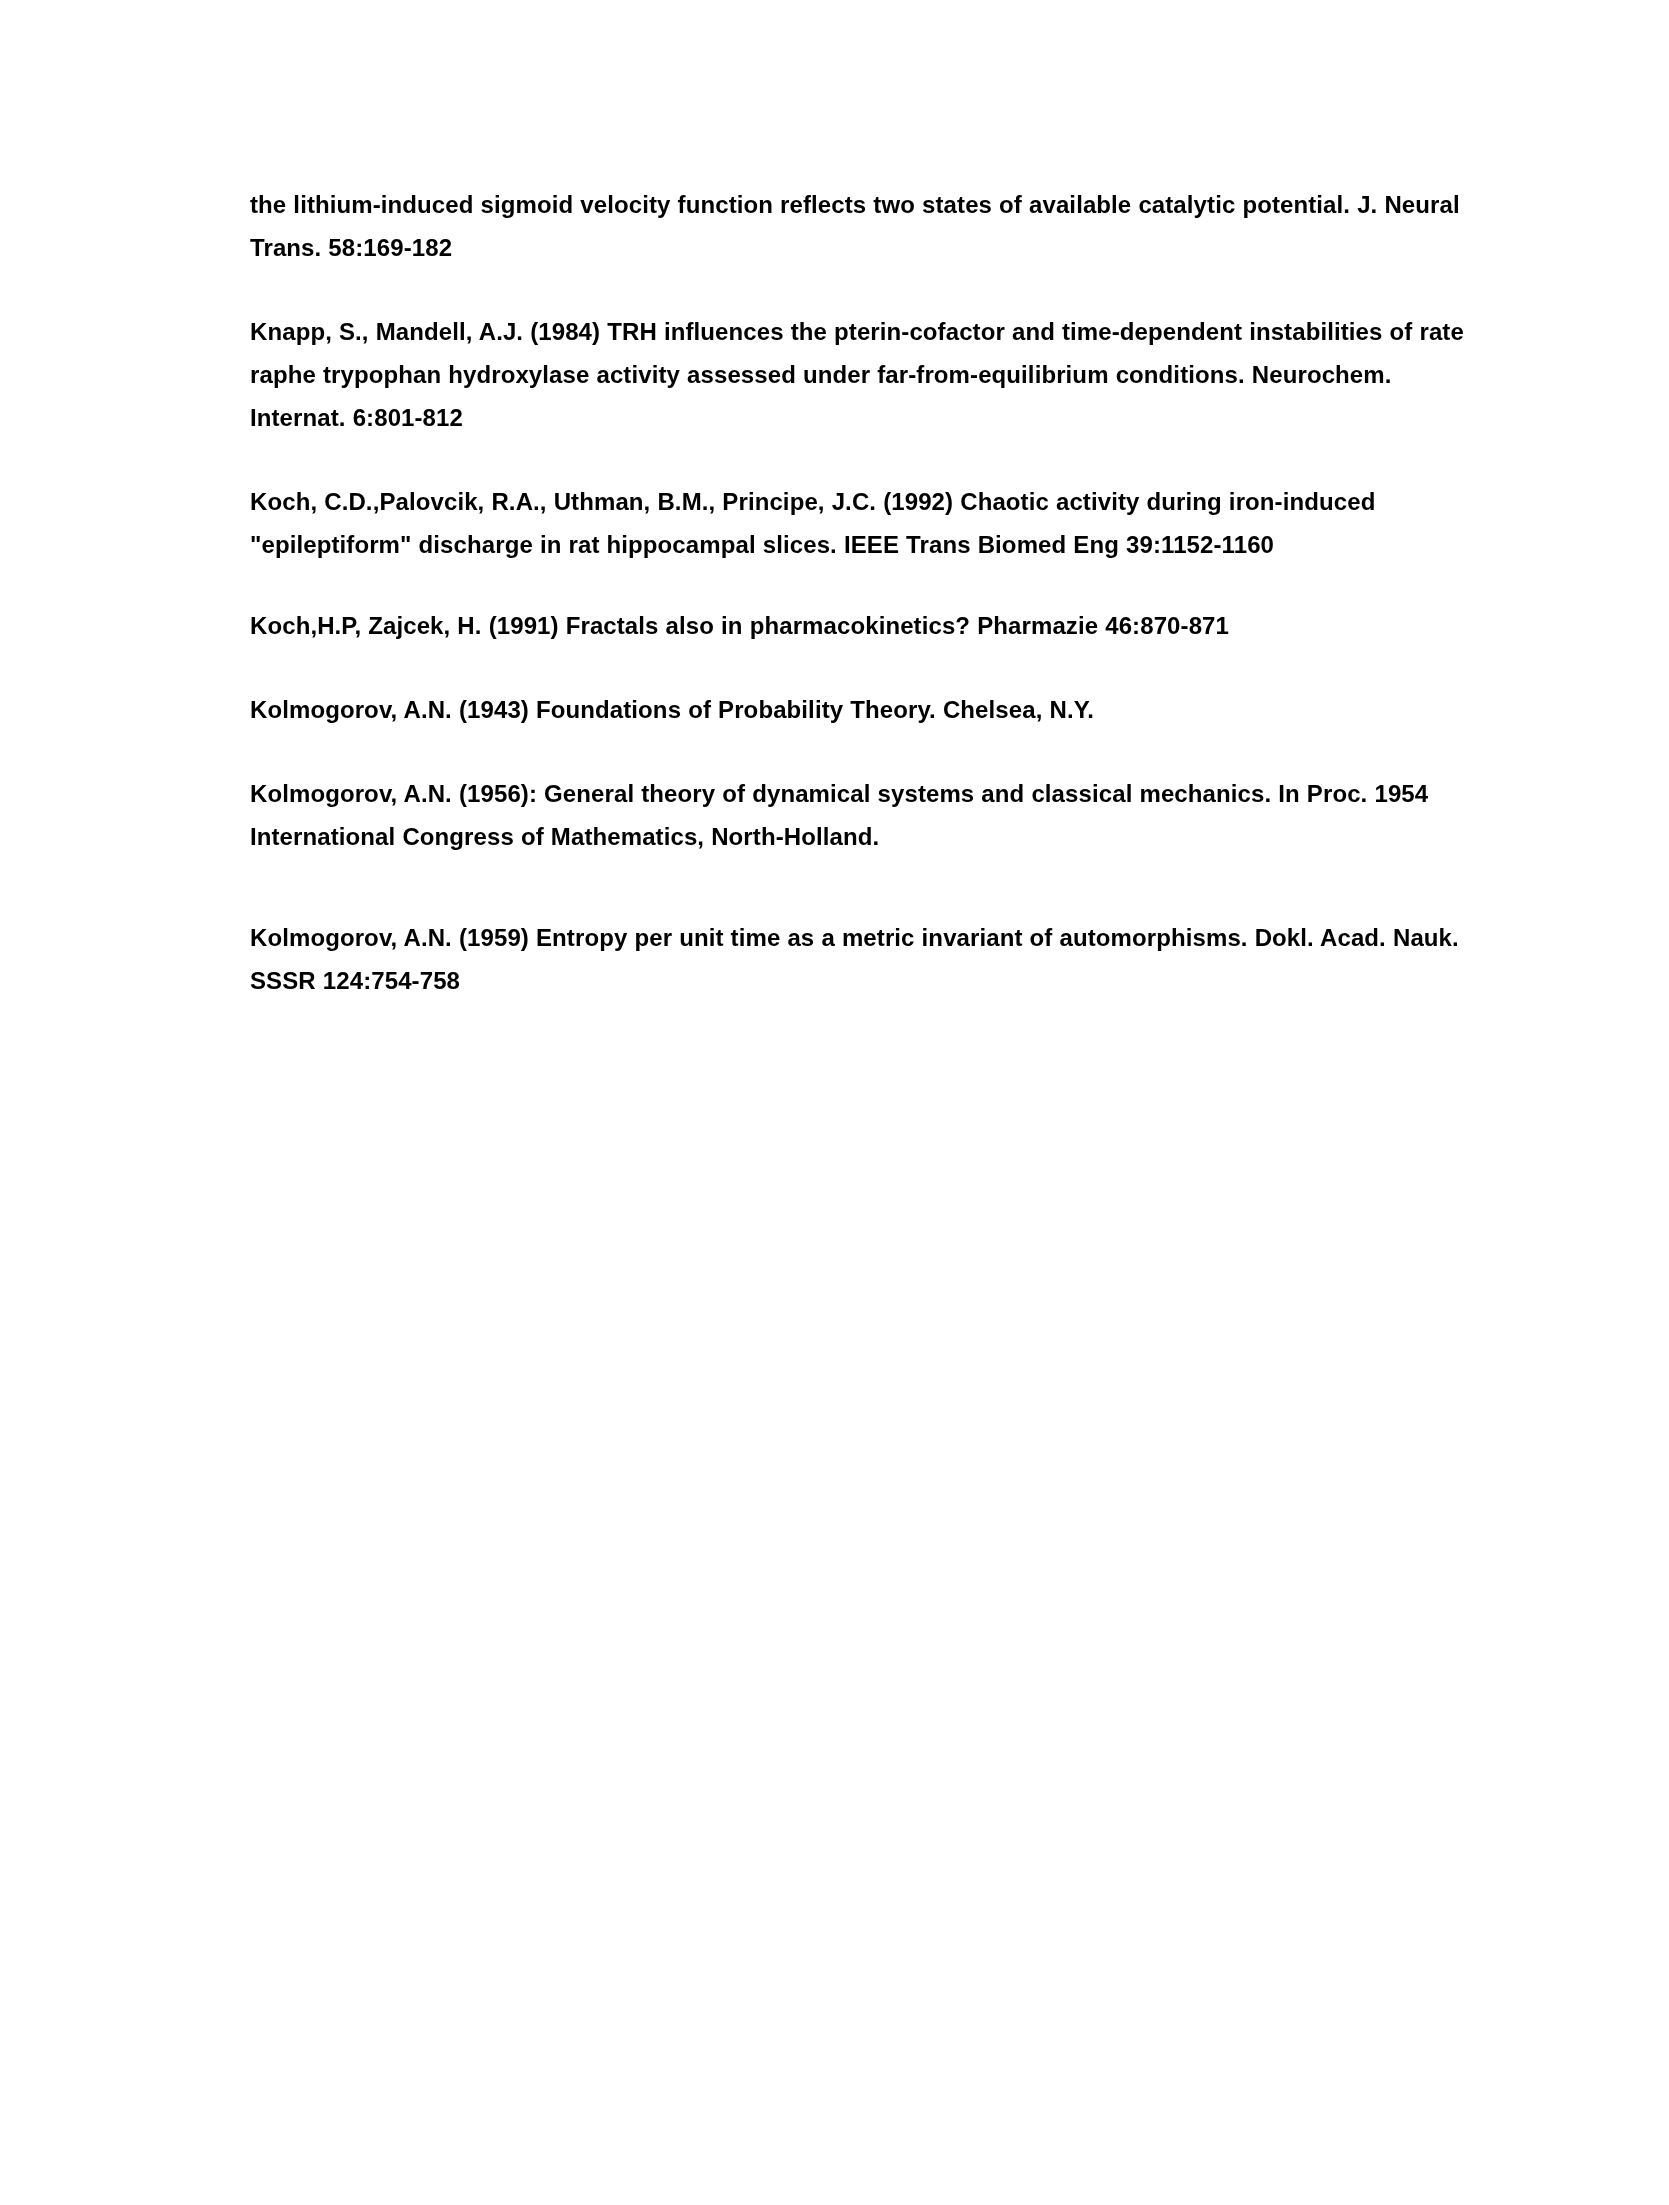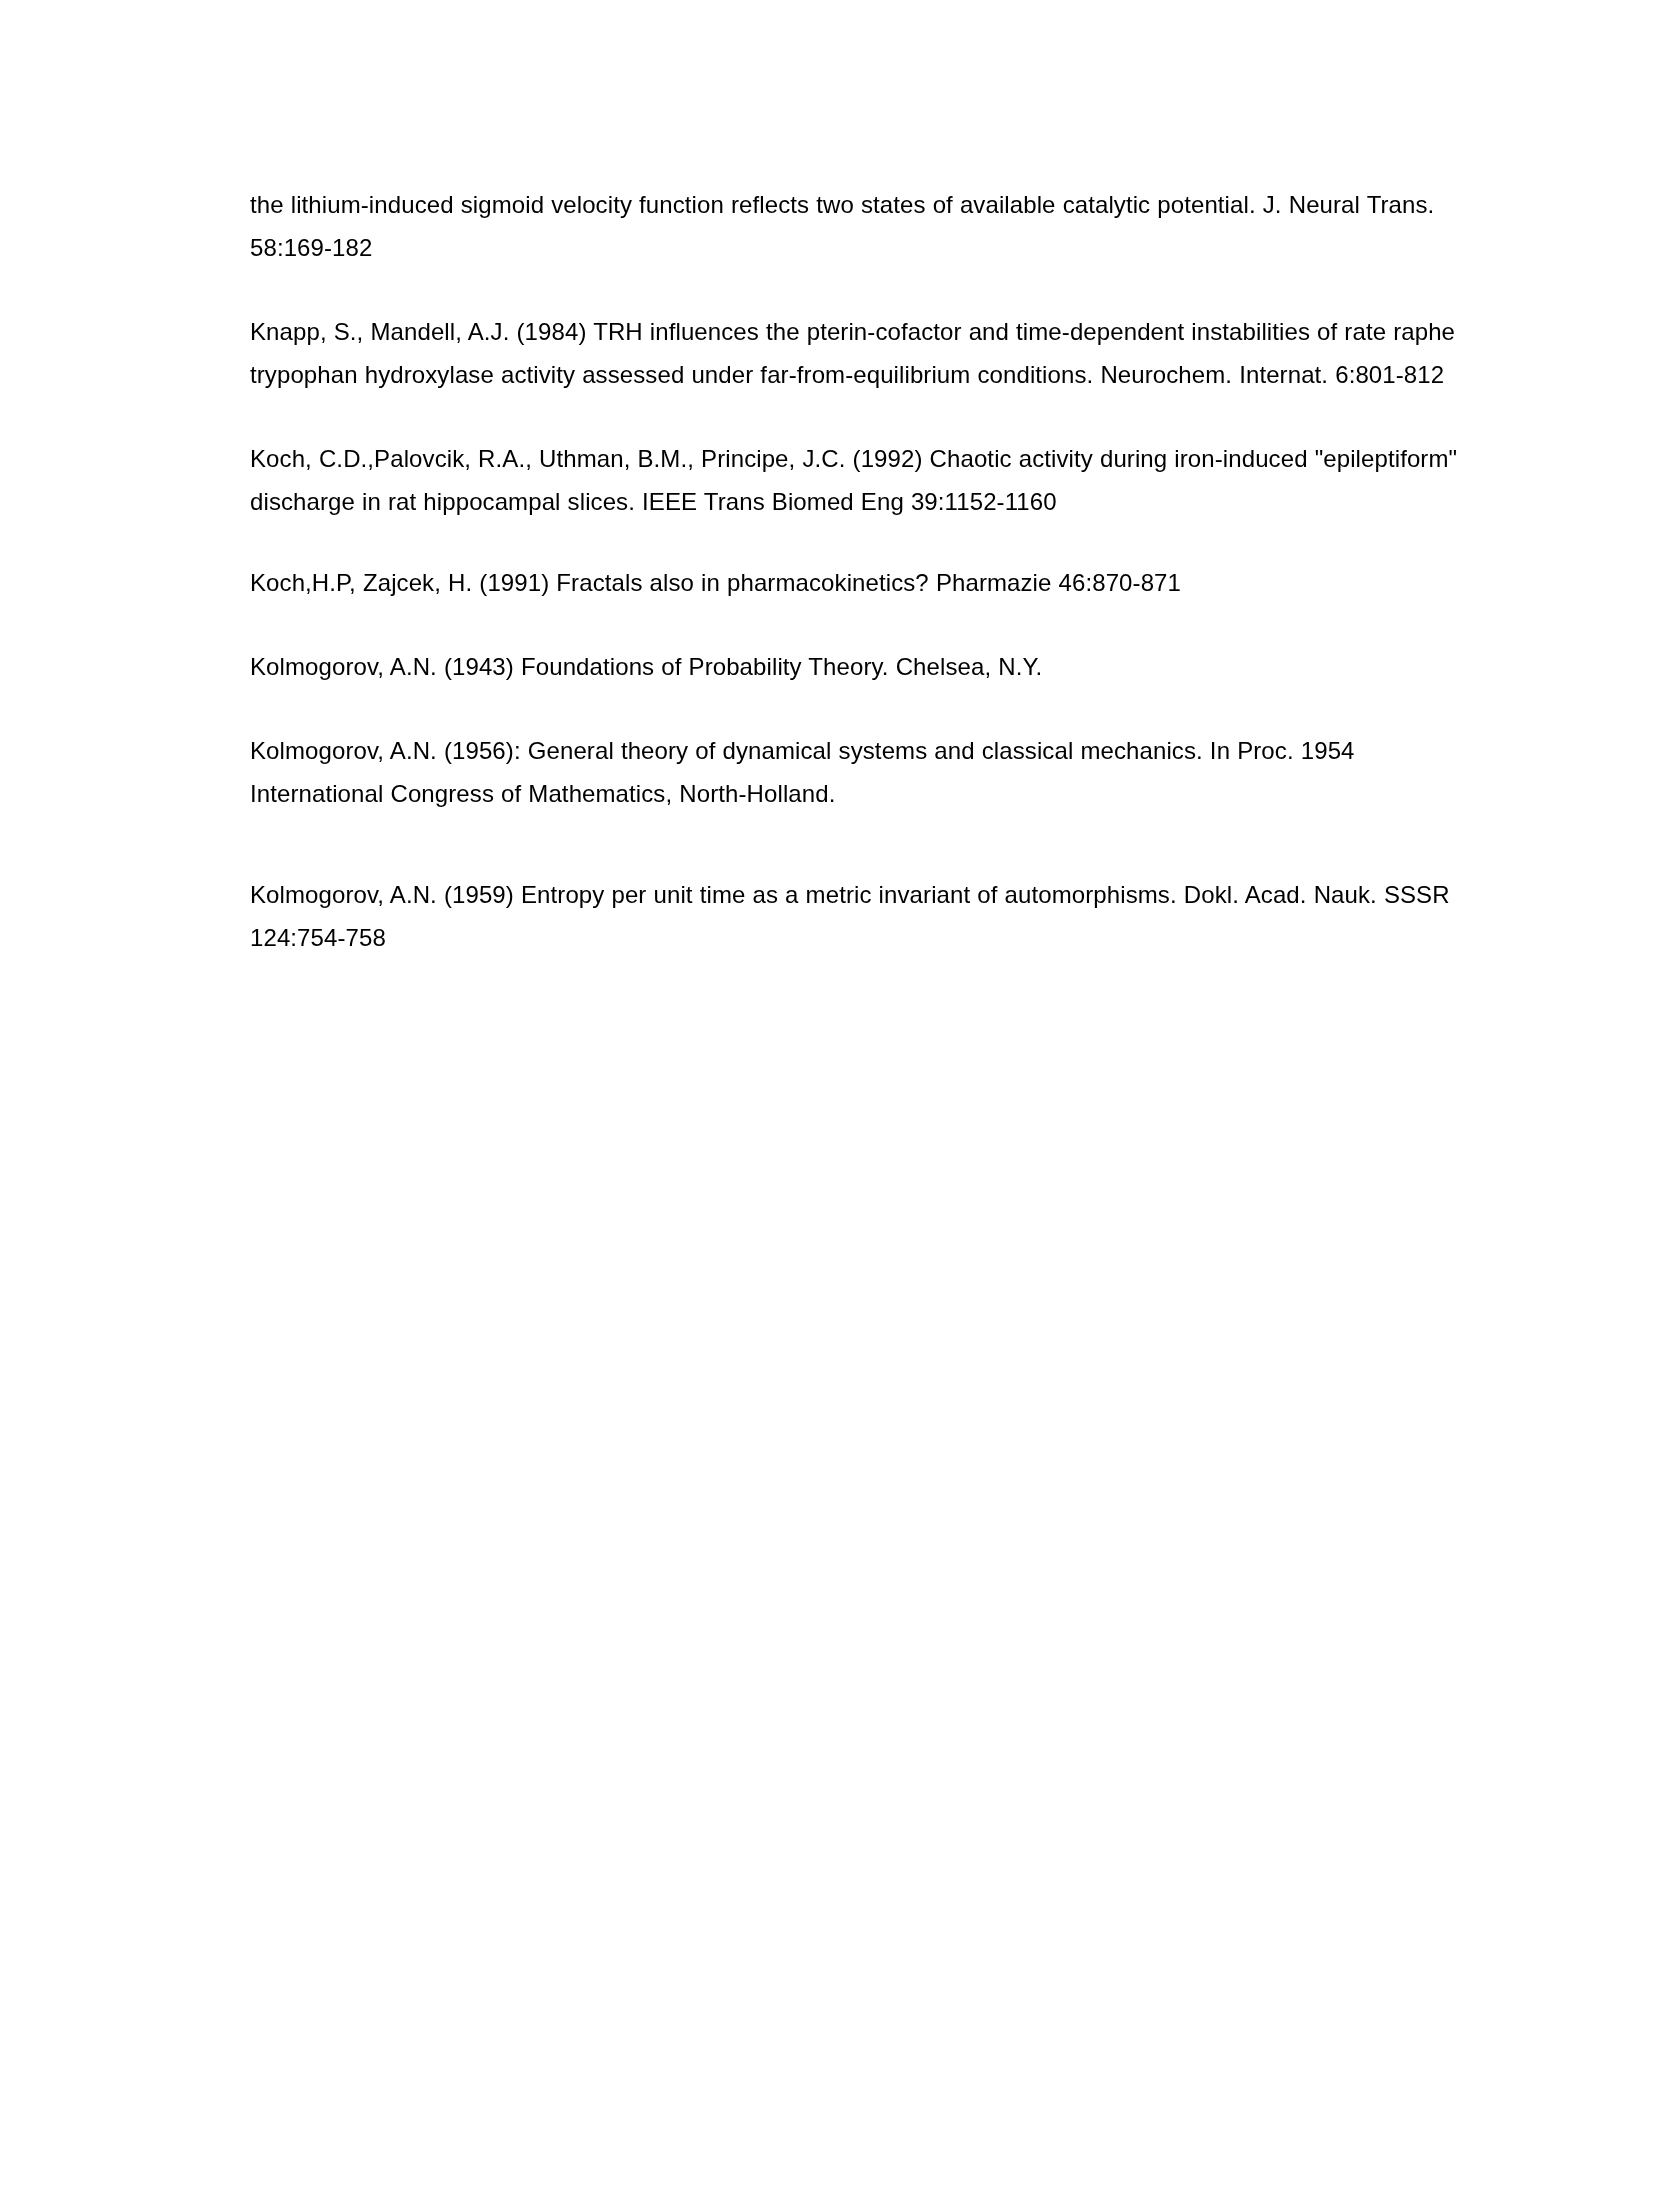--- a/index.html
+++ b/index.html
@@ -11,20 +11,21 @@
     font-family: "Liberation Sans", sans-serif;
     color: #000000;
   }
   .page {
     position: relative;
     width: 1669px;
     height: 1553px;
     background: #ffffff;
     box-sizing: border-box;
     overflow: hidden;
+    font-weight: bold;
   }
   .content {
     position: absolute;
     left: 250px;
     top: 183px;
     width: 1224px;
   }
   .entry {
     font-size: 24px;
     line-height: 43px;

